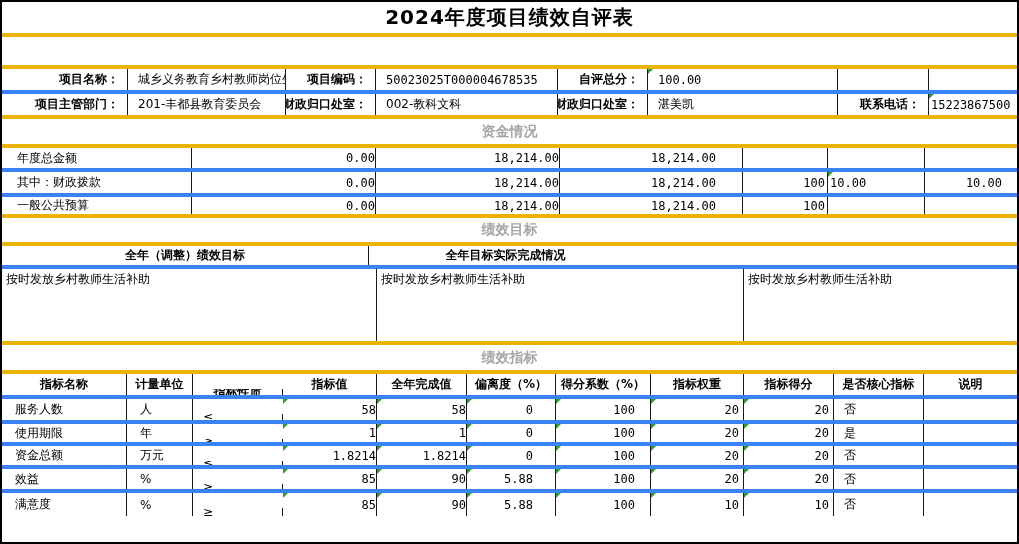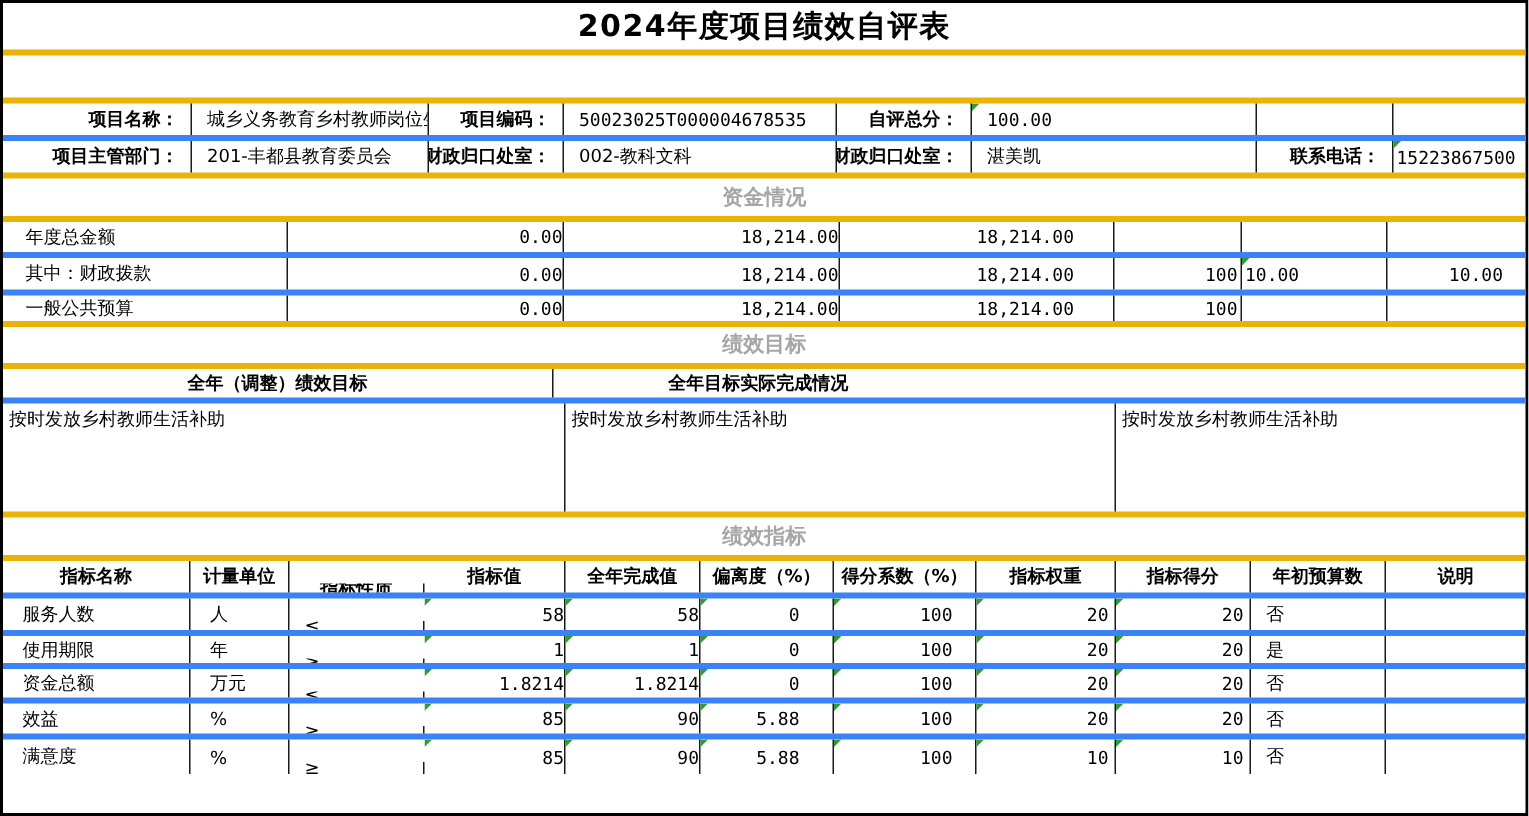--- a/index.html
+++ b/index.html
@@ -131,21 +131,21 @@
   <div class="row bb1" style="height:25px">
     <div class="cell nc1 hd">指标名称</div>
     <div class="cell nc2 hd">计量单位</div>
     <div class="cell nc3 hd">指标性质</div>
     <div class="cell nc4 hd">指标值</div>
     <div class="cell nc5 hd">全年完成值</div>
     <div class="cell nc6 hd">偏离度（%）</div>
     <div class="cell nc7 hd">得分系数（%）</div>
     <div class="cell nc8 hd">指标权重</div>
     <div class="cell nc9 hd">指标得分</div>
-    <div class="cell nc10 hd">年初预算数</div>
+    <div class="cell nc10 hd">是否核心指标</div>
     <div class="cell nc11 hd last">说明</div>
   </div>
 
   <div class="row bb1" style="height:25px">
     <div class="cell nc1 al13">服务人数</div>
     <div class="cell nc2 al13">人</div>
     <div class="cell nc3 al">≤</div>
     <div class="cell nc4 ar num flag">58</div>
     <div class="cell nc5 ar num flag">58</div>
     <div class="cell nc6 ar22 num flag">0</div>

